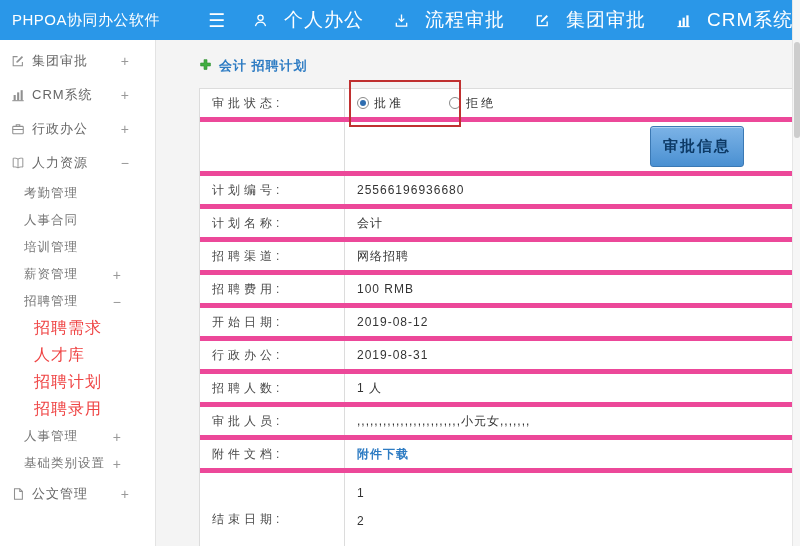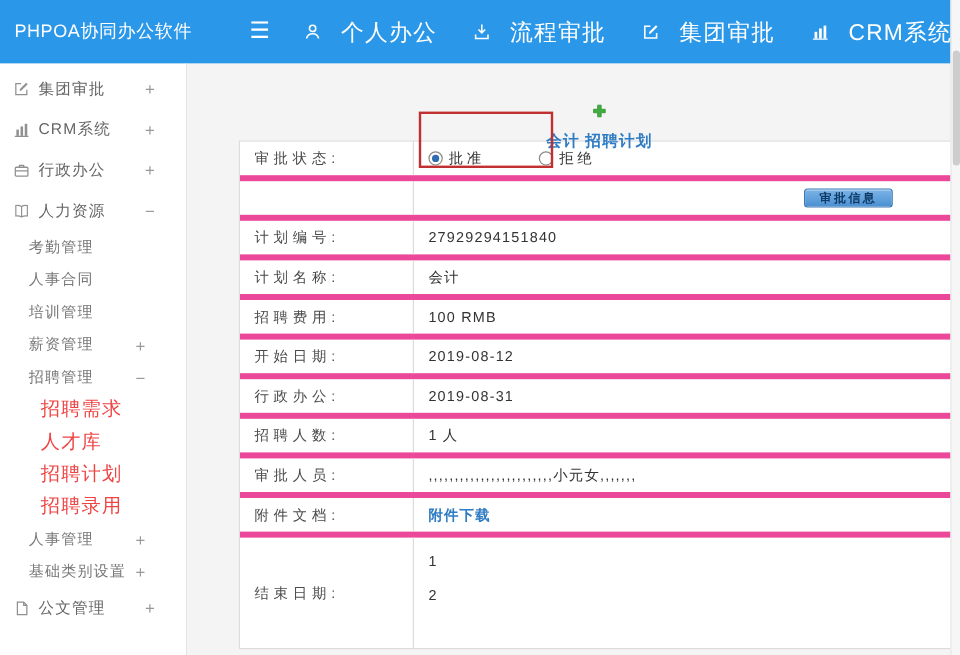--- a/index.html
+++ b/index.html
@@ -4,21 +4,21 @@
 <style>
   * { box-sizing: border-box; margin: 0; padding: 0; }
   html,body { width:800px; height:546px; overflow:hidden; }
   body {
     font-family: "Liberation Sans","DejaVu Sans",sans-serif;
     background:#fff; position:relative; font-size:12px; color:#333;
   }
 
   
   .topbar {
-    height:53px; background:var(--topbar-blue,#2a97e8); color:#fff;
+    height:40px; background:var(--topbar-blue,#2a97e8); color:#fff;
     display:flex; align-items:center; padding:0 12px;
   }
   .brand { font-size:15px; letter-spacing:0.5px; margin-right:48px; white-space:nowrap; }
   .menu-toggle { font-size:19px; line-height:1; margin-right:28px; cursor:pointer; }
   .topnav { display:flex; align-items:center; }
   .nav-item {
     display:flex; align-items:center; gap:16px; margin-right:30px;
     font-size:19px; letter-spacing:1px; cursor:pointer; white-space:nowrap;
   }
   .nav-item svg { display:block; }
@@ -40,21 +40,21 @@
   .s-item.lvl1 { height:27px; padding-left:24px; font-size:12.5px; color:#777; }
   .s-item.lvl2 { height:27px; padding-left:34px; font-size:16px; color:#ef4444; }
   .s-ico { width:16px; height:16px; margin-right:6px; display:inline-flex; align-items:center; justify-content:center; }
   .s-txt { letter-spacing:1px; white-space:nowrap; }
   .s-exp { margin-left:auto; color:#999; font-size:14px; line-height:1; }
   .lvl0 .s-exp { margin-right:26px; }
   .lvl1 .s-exp { margin-right:34px; }
 
   
   .content { flex:1; background:#f4f4f4; position:relative; overflow:hidden; }
-  .page-head { display:flex; align-items:center; gap:7px; margin:33px 0 0 43px; height:18px;flex-direction:column; }
+  .page-head { display:flex; align-items:center; gap:7px; margin:17px 0 0 43px; height:18px; }
   .page-title { color:var(--accent-blue,#2e7cc3); font-weight:bold; font-size:13px; letter-spacing:1px; }
 
   .detail-table {
     background:#fff; border:1px solid #dcdcdc;
     margin:13px 3px 0 43px;
   }
   .trow { display:flex; border-bottom:5px solid #ec4899; min-height:33px; }
   .trow.tall { min-height:92px; border-bottom:none; }
   .tlabel {
     width:145px; flex:0 0 145px; border-right:1px solid #dcdcdc;
@@ -67,22 +67,22 @@
 
   .radio { display:inline-flex; align-items:center; margin-right:22px; letter-spacing:3px; color:#333; cursor:pointer; }
   .rb {
     width:12px; height:12px; border:1px solid #8a8a8a; border-radius:50%;
     background:#fff; display:inline-block; position:relative; margin-right:5px;
   }
   .rb.on::after { content:''; position:absolute; top:2px; left:2px; right:2px; bottom:2px; border-radius:50%; background:#2f6db0; }
 
   .btn-approve {
     background:linear-gradient(#7cb3e6,#4a90d2); border:1px solid #3b79b4;
-    color:#0d3a66; font-weight:bold; font-size:10px; letter-spacing:2px;
-    padding:0 12px; border-radius:3px; cursor:pointer;
+    color:#0d3a66; font-weight:bold; font-size:15px; letter-spacing:2px;
+    padding:10px 12px; border-radius:3px; cursor:pointer;
     box-shadow:inset 0 1px 0 rgba(255,255,255,.4);
     font-family:inherit;
     text-align:right;
   }
 
   .file-link { color:var(--accent-blue,#2e7cc3); font-weight:bold; text-decoration:none; cursor:pointer; }
 
   .red-annotation {
     position:absolute; left:193px; top:40px; width:112px; height:47px;
     border:2px solid var(--annotation-red,#c03030); pointer-events:none;
@@ -271,25 +271,29 @@
 
       <div class="trow">
         <div class="tlabel"></div>
         <div class="tvalue btn-cell">
           <button class="btn-approve">审批信息</button>
         </div>
       </div>
 
       <div class="trow">
         <div class="tlabel">计划编号:</div>
-        <div class="tvalue">27929294151840</div>
+        <div class="tvalue">25566196936680</div>
       </div>
       <div class="trow">
         <div class="tlabel">计划名称:</div>
         <div class="tvalue">会计</div>
+      </div>
+      <div class="trow">
+        <div class="tlabel">招聘渠道:</div>
+        <div class="tvalue">网络招聘</div>
       </div>
       <div class="trow">
         <div class="tlabel">招聘费用:</div>
         <div class="tvalue">100 RMB</div>
       </div>
       <div class="trow">
         <div class="tlabel">开始日期:</div>
         <div class="tvalue">2019-08-12</div>
       </div>
       <div class="trow">

